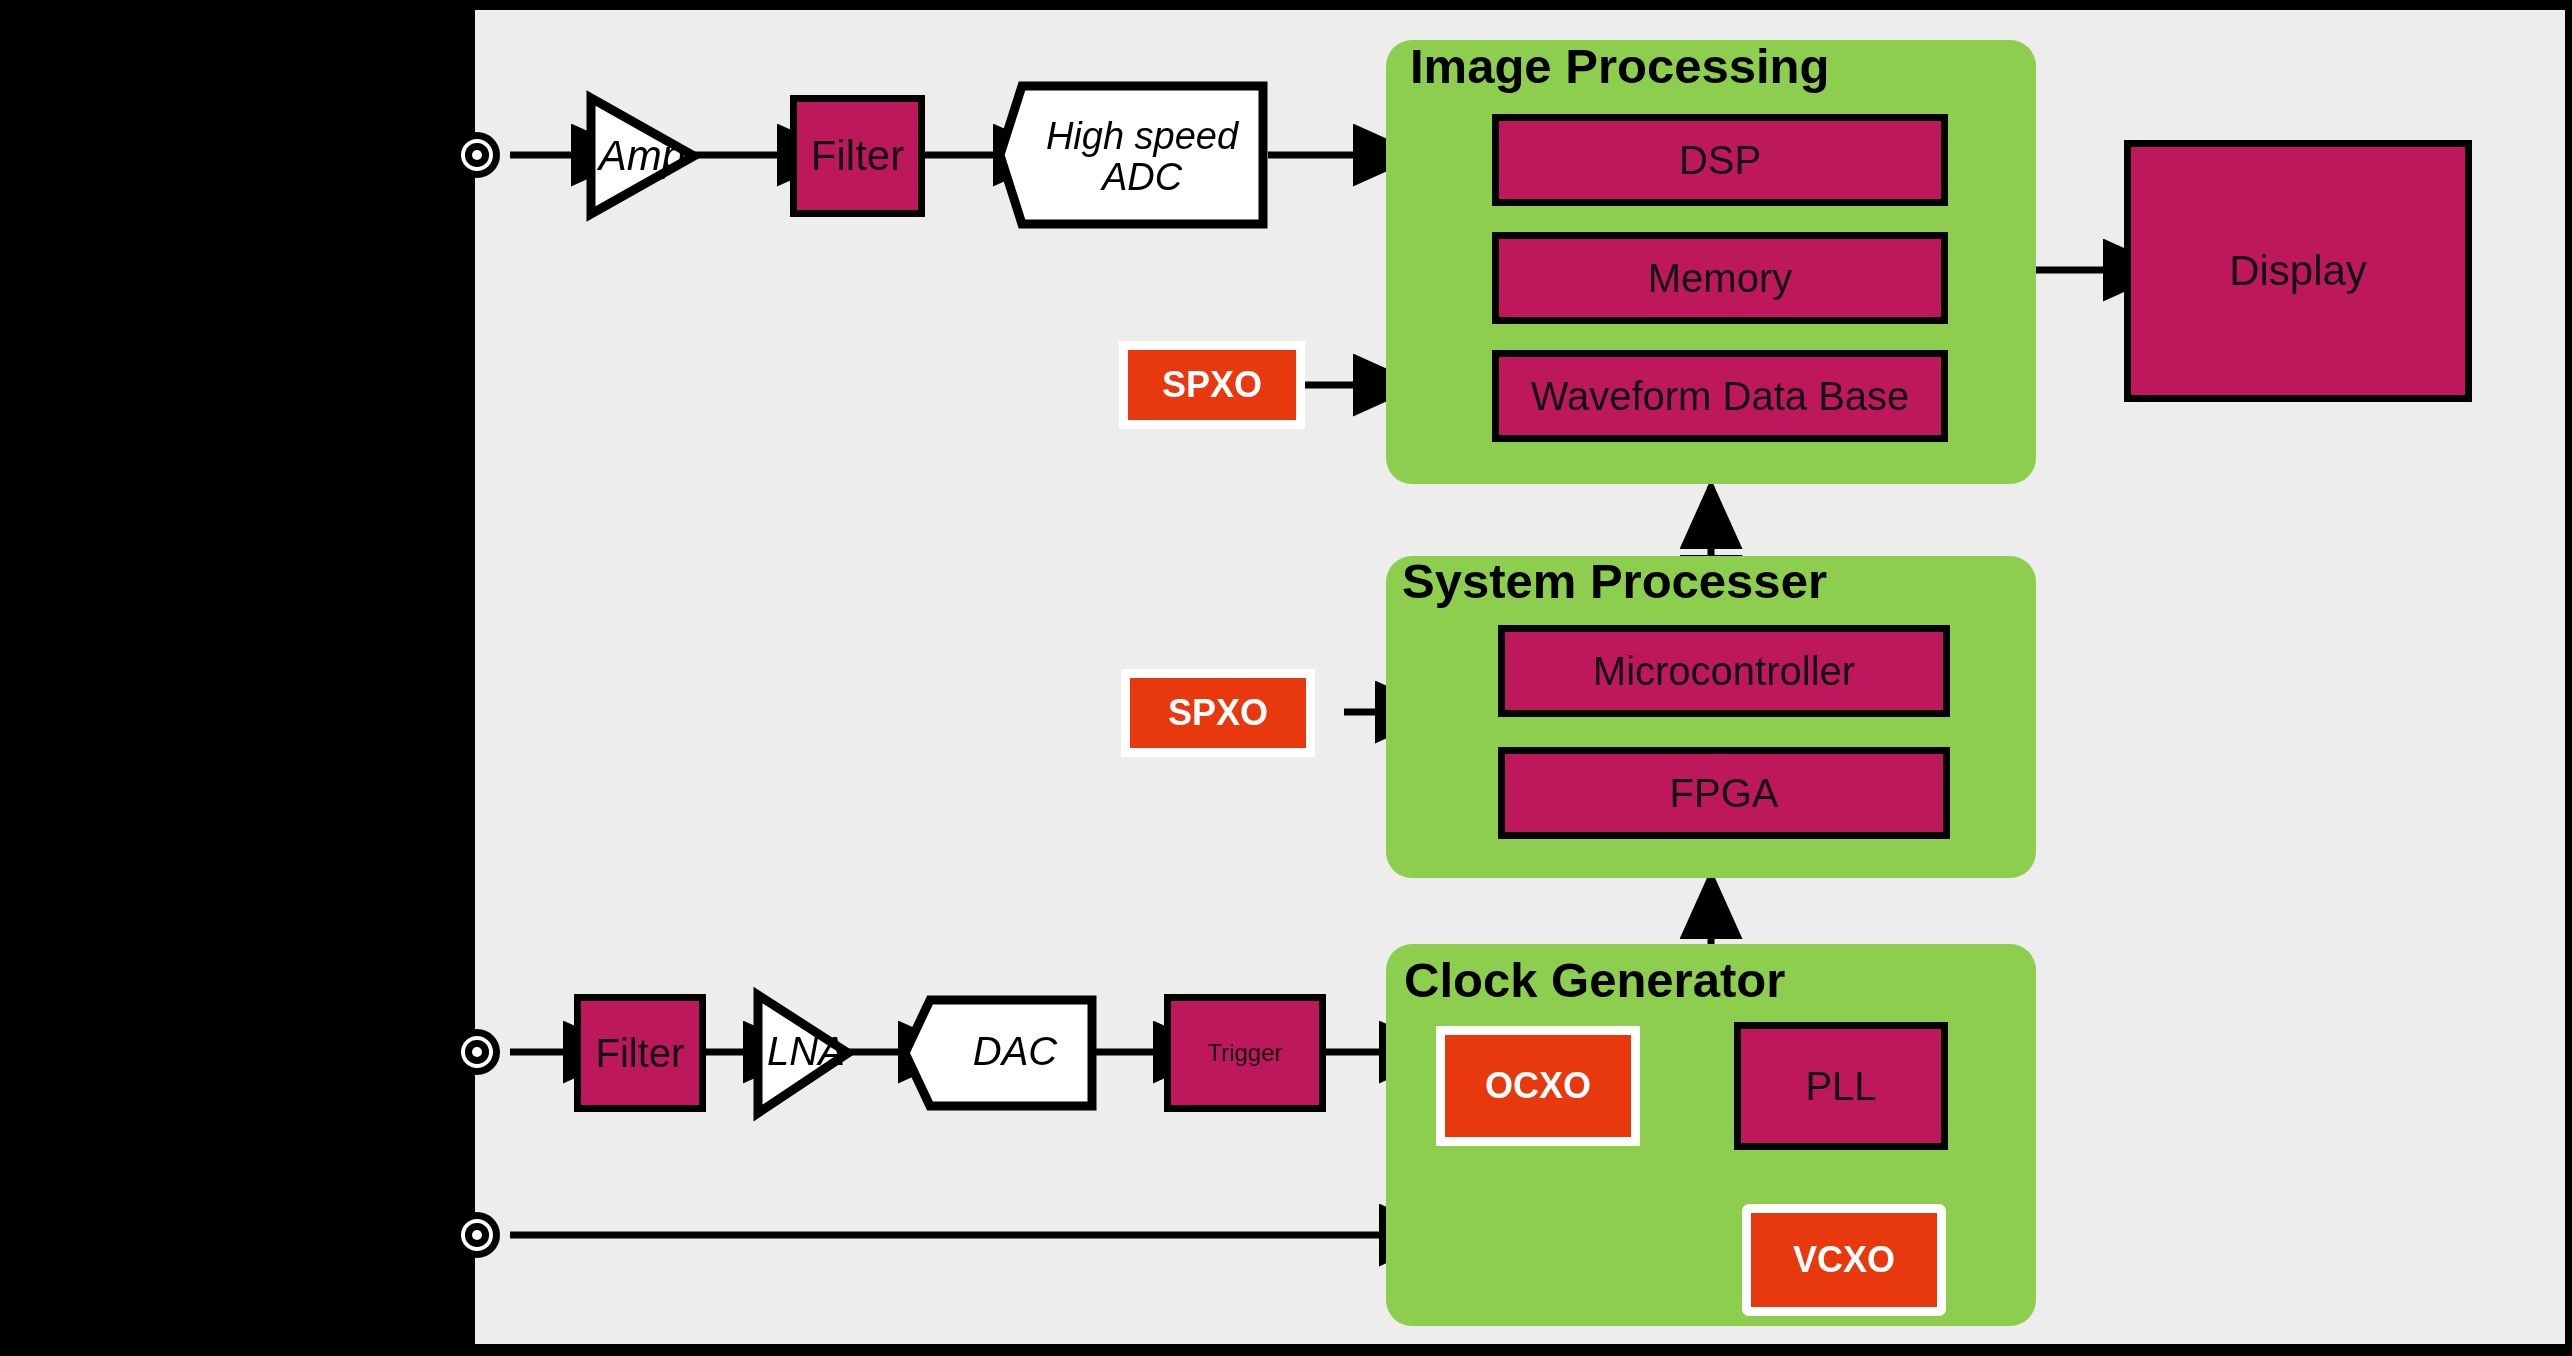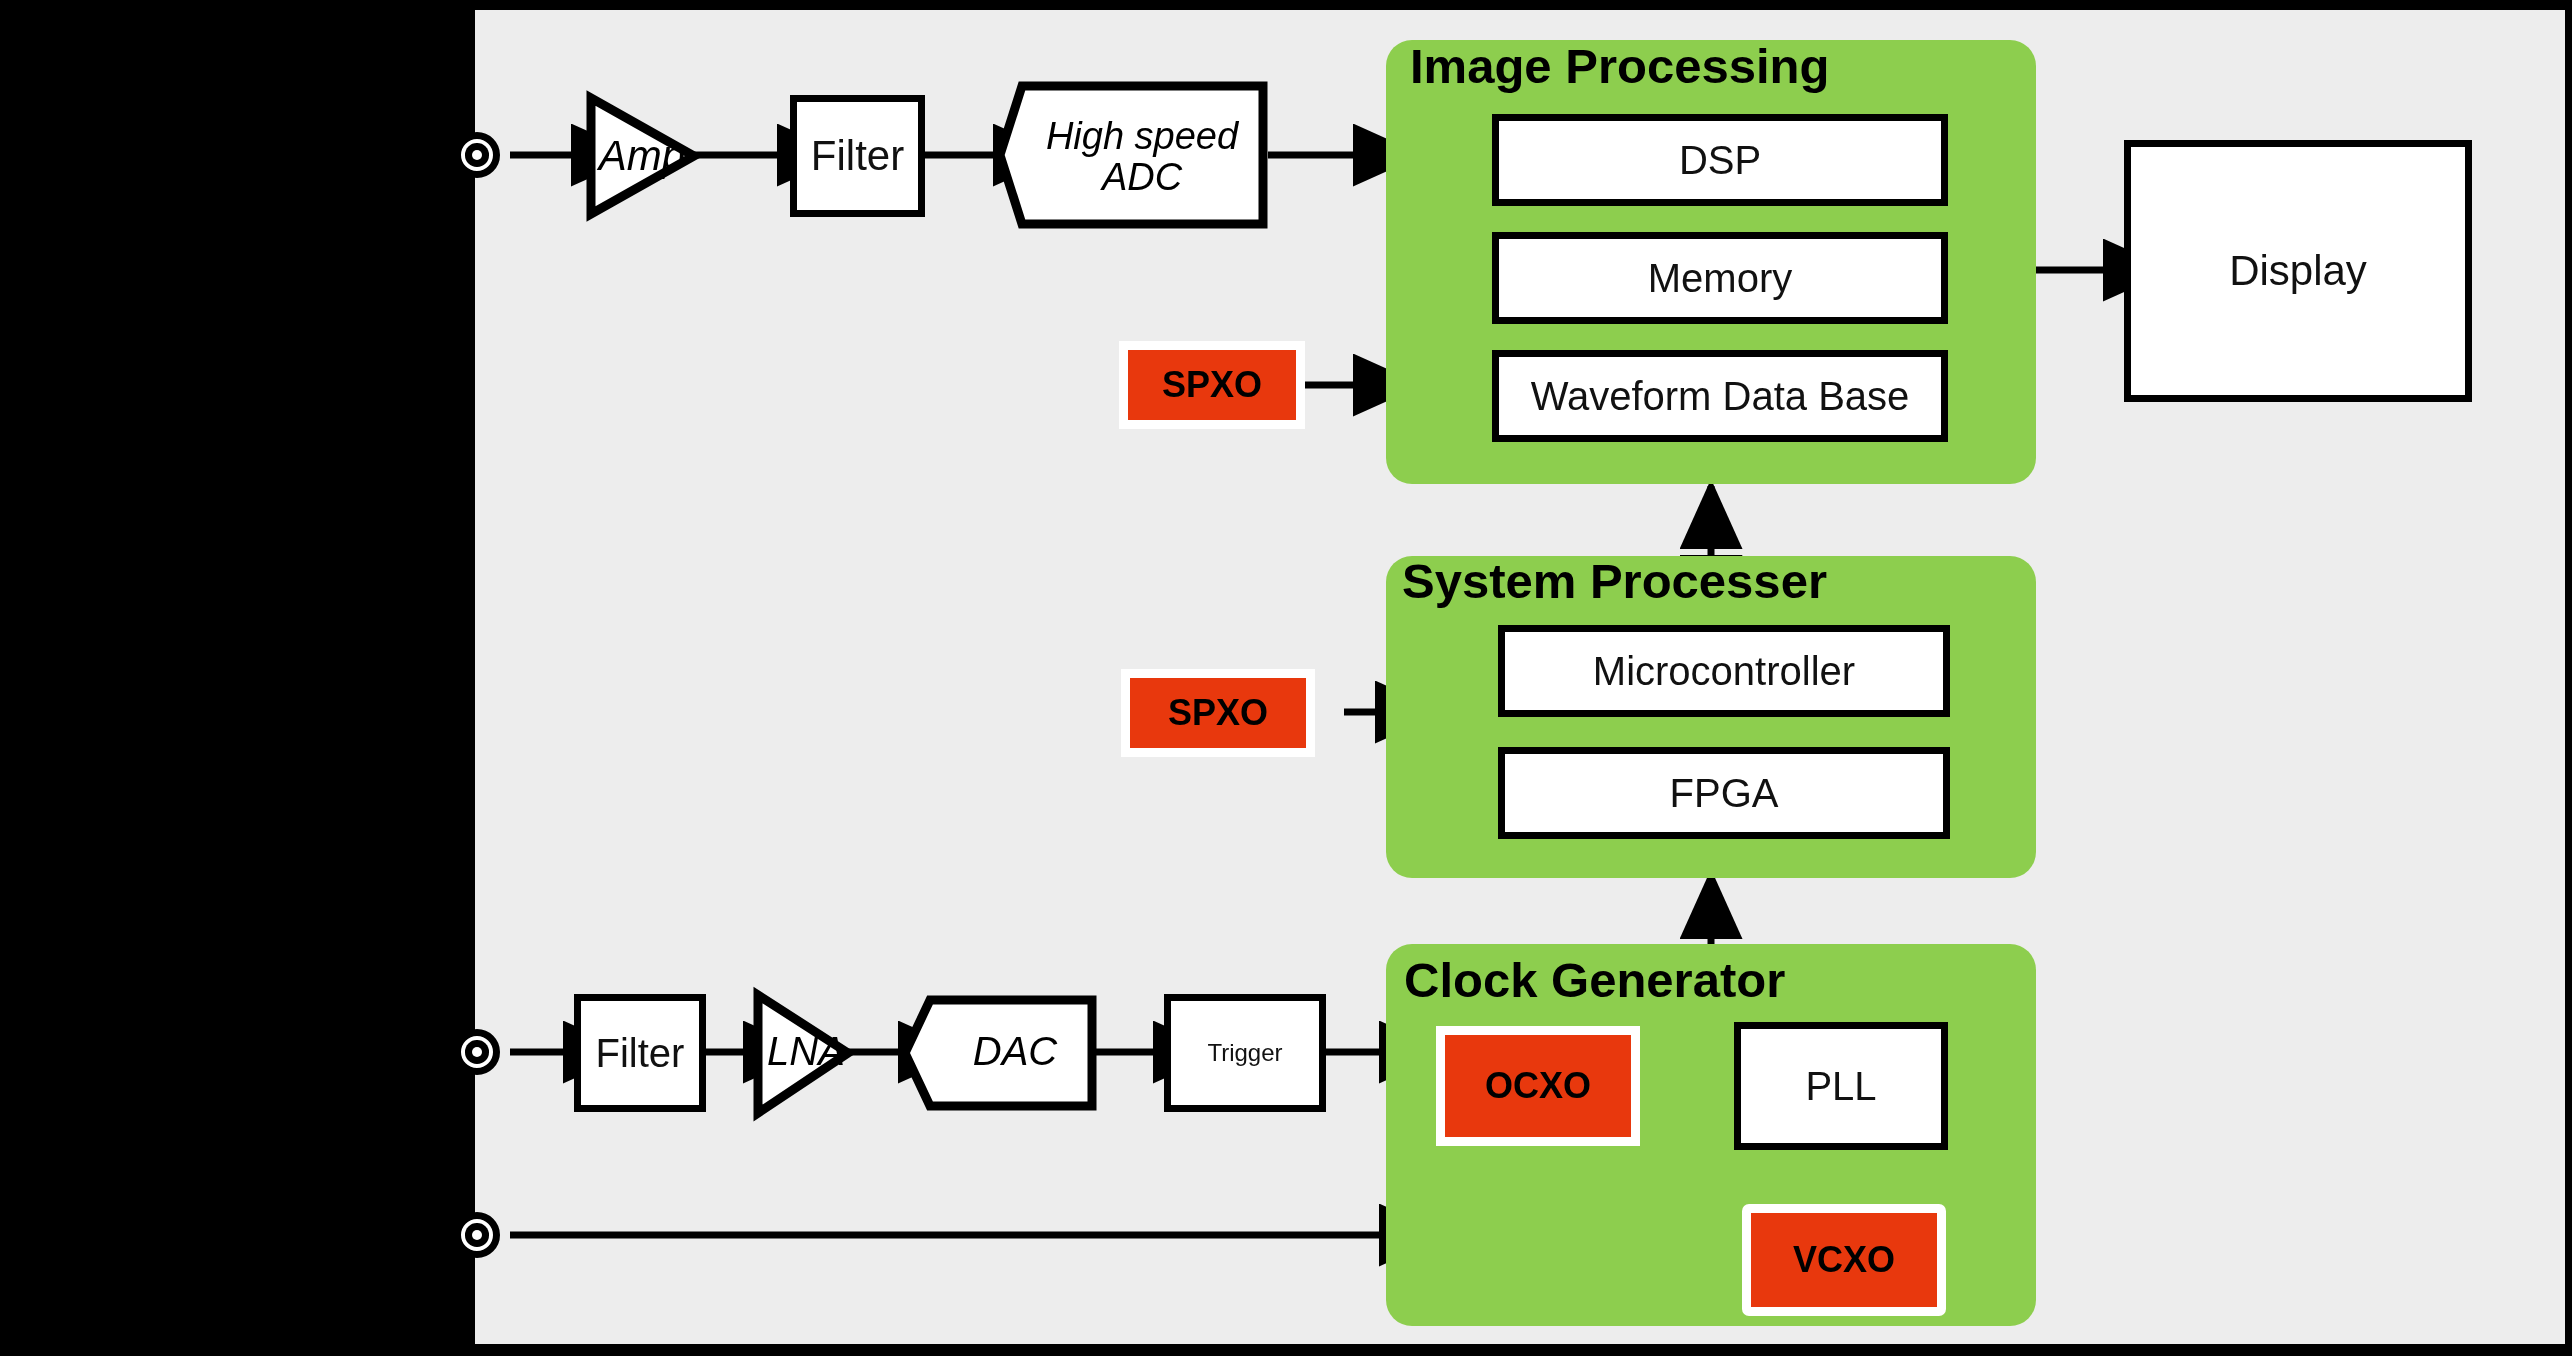--- a/index.html
+++ b/index.html
@@ -7,27 +7,27 @@
   body{font-family:"Liberation Sans", sans-serif;}
   #root{position:relative;width:2572px;height:1356px;background:#000000;overflow:hidden;}
   #canvas{position:absolute;left:475px;top:10px;width:2090px;height:1334px;background:#ededed;}
   .lbl{position:absolute;display:flex;align-items:center;justify-content:center;text-align:right;line-height:1.08;font-style:italic;}
 
   
   .group{position:absolute;background:#8dce4e;border-radius:26px;}
   .group-title{position:absolute;font-weight:bold;color:#000;white-space:nowrap;}
 
   
-  .wbox{position:absolute;background:#ffffff;border:7px solid #000000;box-sizing:border-box;
+  .wbox{position:absolute;background:#be185d;border:7px solid #000000;box-sizing:border-box;
         display:flex;align-items:center;justify-content:center;color:#111;}
 
   
   .redchip{position:absolute;background:#ffffff;padding:9px;box-sizing:border-box;}
   .redchip > .inner{width:100%;height:100%;background:#e8380d;display:flex;align-items:center;
-        justify-content:center;color:#000000;font-weight:bold;}
+        justify-content:center;color:#ffffff;font-weight:bold;}
 
   
   .conn{position:absolute;width:46px;height:46px;border-radius:50%;
         border:7px solid #000;background:#fff;box-sizing:border-box;}
   .conn::after{content:"";position:absolute;left:50%;top:50%;width:18px;height:18px;
         margin:-9px 0 0 -9px;border-radius:50%;background:#000;}
   .conn.hollow::after{background:#fff;box-shadow:0 0 0 7px #000;width:10px;height:10px;margin:-5px 0 0 -5px;}
 
   
   #wires{position:absolute;left:0;top:0;width:2572px;height:1356px;pointer-events:none;}

